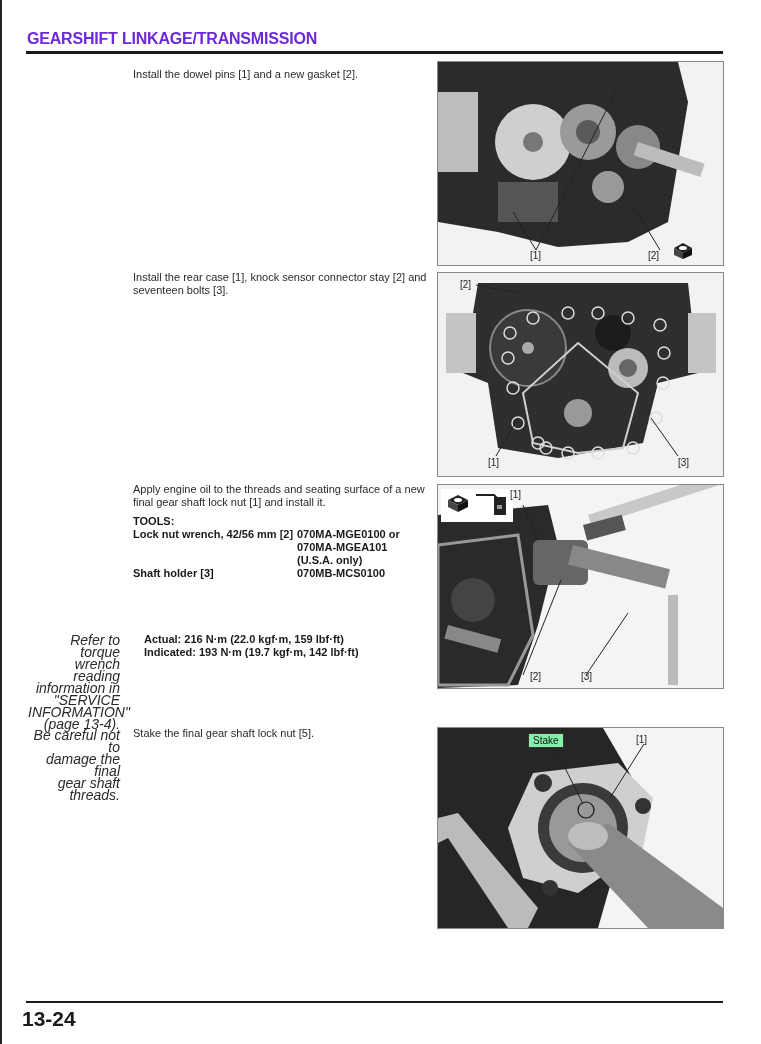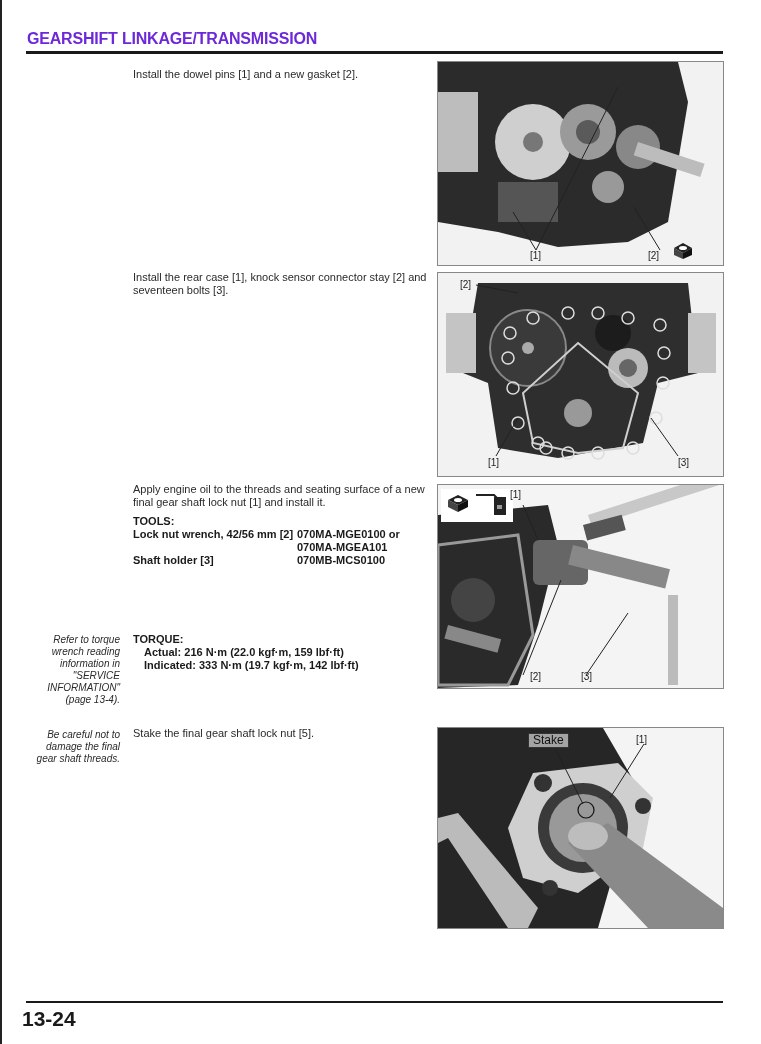--- a/index.html
+++ b/index.html
@@ -14,31 +14,31 @@
     font-size: 16px; font-weight: bold; letter-spacing: -0.2px; color: #6d28d9;
   }
   .title-rule { position: absolute; left: 26px; top: 51px; width: 697px; height: 3px; background: #1a1a1a; }
   .body-text { position: absolute; left: 133px; font-size: 11px; line-height: 13px; color: #2a2a2a; width: 300px; }
   .body-text p { margin: 0 0 6px 0; }
   .bold { font-weight: bold; color: #1a1a1a; }
   .tools-table { border-collapse: collapse; font-size: 11px; line-height: 13px; font-weight: bold; color: #1a1a1a; }
   .tools-table td { padding: 0; vertical-align: top; }
   .tools-table td.name { width: 164px; }
   .side-note {
-    position: absolute; font-size: 10px; line-height: 12px; font-style: italic;
+    position: absolute; font-size: 14px; line-height: 12px; font-style: italic;
     text-align: right; color: #2a2a2a; width: 92px; left: 28px;
   }
   .fig {
     position: absolute; left: 437px; width: 285px; border: 1px solid #888;
     background: #eee; overflow: hidden;
   }
   .fig svg { display: block; }
   .callout { position: absolute; font-size: 10px; color: #222; font-family: "Liberation Sans", sans-serif; }
   .stake-label {
-    position: absolute; background: #a3a3a3; border: 1px solid #333; font-size: 12px;
+    position: absolute; background: #86efac; border: 1px solid #333; font-size: 10px;
     padding: 0 4px; line-height: 13px; color: #111;
   }
   .footer-rule { position: absolute; left: 26px; top: 1001px; width: 697px; height: 2px; background: #1a1a1a; }
   .page-number { position: absolute; left: 22px; top: 1007px; font-size: 21px; font-weight: bold; color: #1a1a1a; }
 </style>
 </head>
 <body>
 
 <div class="left-edge"></div>
 
@@ -126,30 +126,33 @@
     <tbody>
         <tr>
       <td class="name">Lock nut wrench, 42/56 mm [2]</td>
       <td>070MA-MGE0100 or</td>
     </tr>
     <tr>
       <td class="name"></td>
       <td>070MA-MGEA101</td>
     </tr>
     <tr>
+      <td class="name"></td>
+      <td>(U.S.A. only)</td>
+    </tr>
+    <tr>
       <td class="name">Shaft holder [3]</td>
       <td>070MB-MCS0100</td>
     </tr>
   </tbody>
     </table>
 </div>
 <div class="body-text bold" style="top:633px;">
-  <div>TORQUE:</div>
   <div style="padding-left:11px;">Actual: 216 N·m (22.0 kgf·m, 159 lbf·ft)</div>
-  <div style="padding-left:11px;">Indicated: 333 N·m (19.7 kgf·m, 142 lbf·ft)</div>
+  <div style="padding-left:11px;">Indicated: 193 N·m (19.7 kgf·m, 142 lbf·ft)</div>
 </div>
 <div class="side-note" style="top:634px;">
   <div>Refer to torque</div>
   <div>wrench reading</div>
   <div>information in</div>
   <div>"SERVICE</div>
   <div>INFORMATION"</div>
   <div>(page 13-4).</div>
 </div>
 <div class="fig" style="top:484px; height:203px;">

